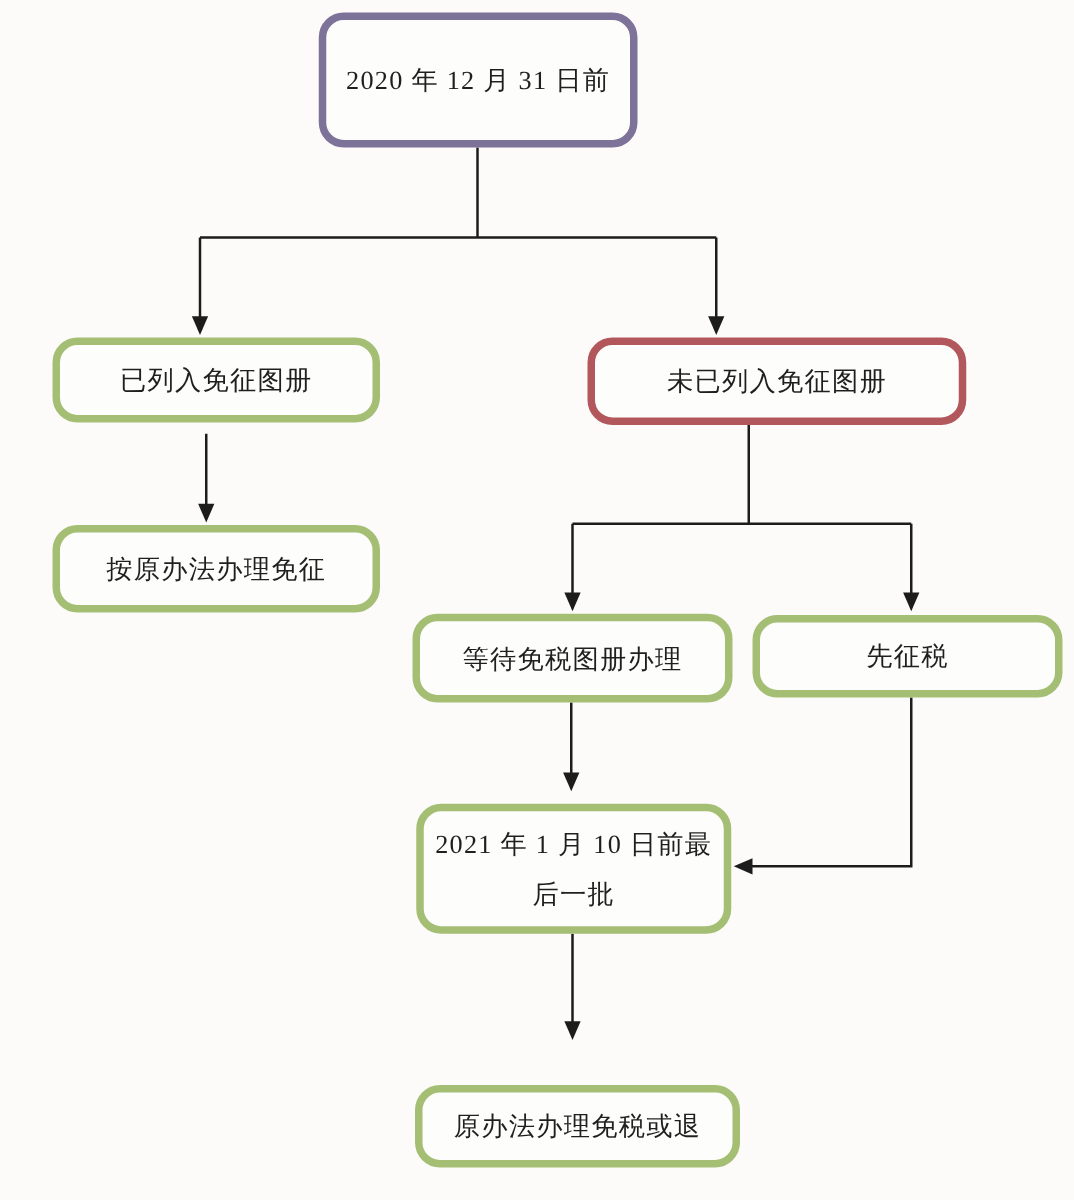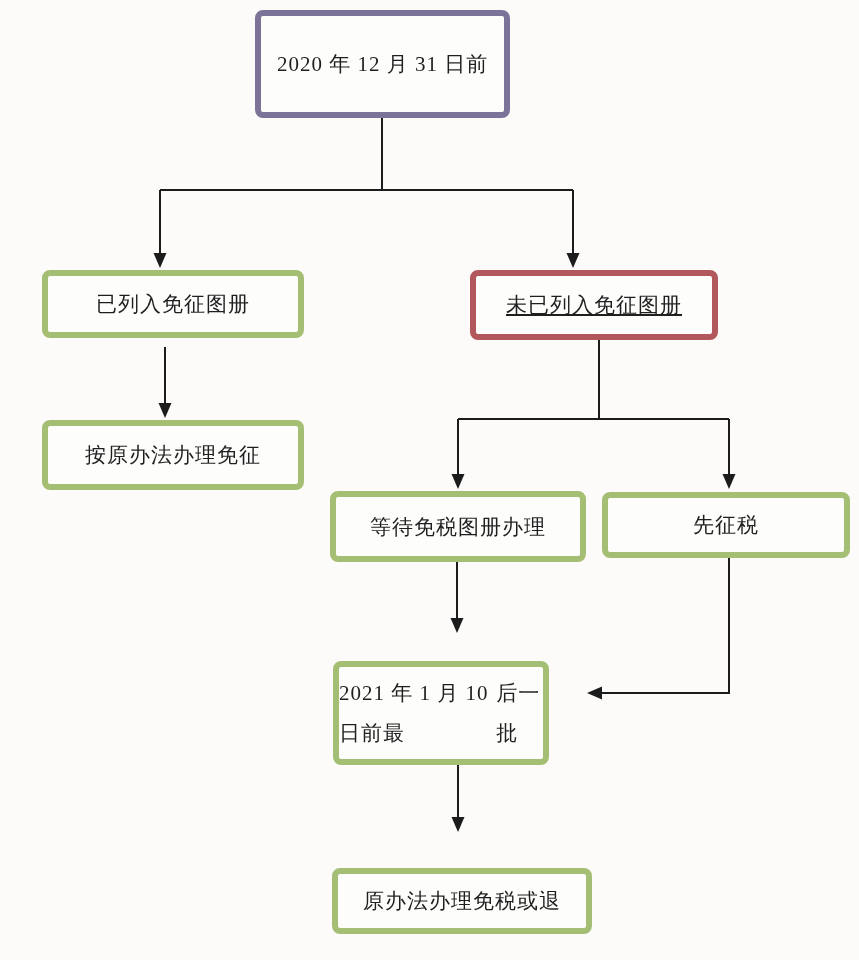--- a/index.html
+++ b/index.html
@@ -34,28 +34,28 @@
     fill:none;
   }
   .connectors .head{
     fill:var(--arrow);
     stroke:none;
   }
   .node{
     position:absolute;
     box-sizing:border-box;
     border:6px solid var(--green-border);
-    border-radius:8px;
+    border-radius:20px;
     background:var(--box-fill);
     color:var(--text);
     display:flex;
-    flex-direction:row;
+    flex-direction:column;
     align-items:center;
     justify-content:center;
-    text-align:left;
+    text-align:right;
     font-size:21px;
     letter-spacing:1px;
     line-height:40px;
   }
   .node.purple{border-color:var(--purple-border);}
   .node.red{border-color:var(--red-border);}
   .node.green{border-color:var(--green-border);}
 </style>
 </head>
 <body>
@@ -98,37 +98,37 @@
   </svg>
 
   <div class="node purple" style="left:255px;top:10px;width:255px;height:108px;">
     <div>2020 年 12 月 31 日前</div>
   </div>
 
   <div class="node green" style="left:42px;top:270px;width:262px;height:68px;">
     <div>已列入免征图册</div>
   </div>
 
-  <div class="node red" style="left:470px;top:270px;width:248px;height:70px;text-decoration:underline;">
+  <div class="node red" style="left:470px;top:270px;width:303px;height:70px;">
     <div>未已列入免征图册</div>
   </div>
 
   <div class="node green" style="left:42px;top:420px;width:262px;height:70px;">
     <div>按原办法办理免征</div>
   </div>
 
   <div class="node green" style="left:602px;top:492px;width:248px;height:66px;">
     <div>先征税</div>
   </div>
 
   <div class="node green" style="left:330px;top:491px;width:256px;height:71px;">
     <div>等待免税图册办理</div>
   </div>
 
-  <div class="node green" style="left:333px;top:643px;width:216px;height:104px;margin-top:18px;">
+  <div class="node green" style="left:333px;top:643px;width:252px;height:104px;">
     <div>2021 年 1 月 10 日前最</div>
     <div>后一批</div>
   </div>
 
   <div class="node green" style="left:332px;top:868px;width:260px;height:66px;">
     <div>原办法办理免税或退</div>
   </div>
 
 </div>
 

